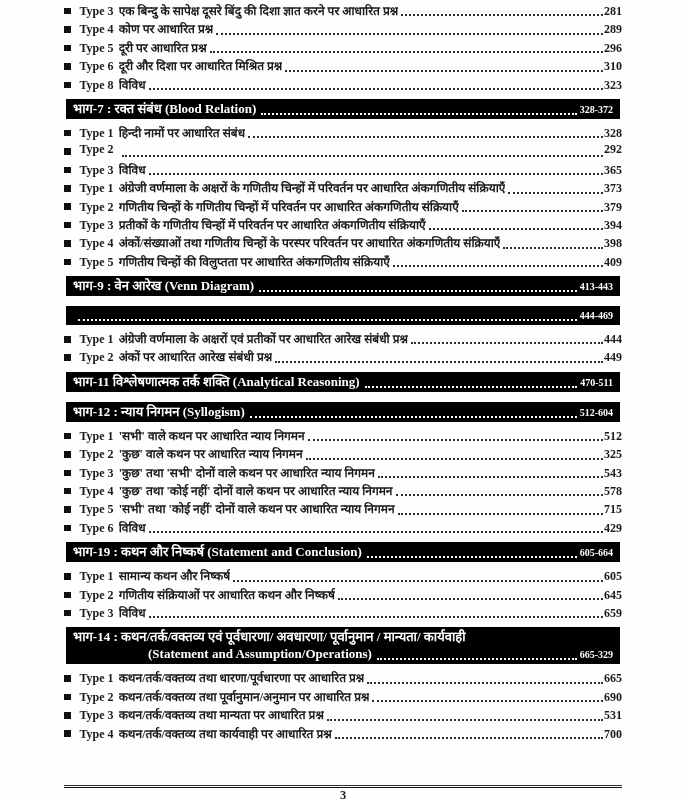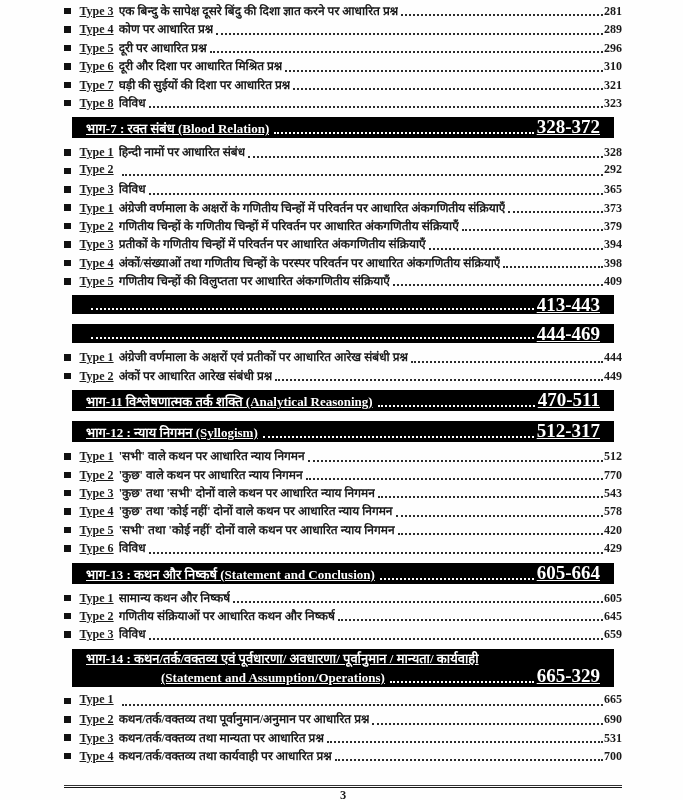--- a/index.html
+++ b/index.html
@@ -12,38 +12,38 @@
     display:flex;flex-direction:column;padding-top:2px;
   }
   .entry{
     display:flex;align-items:baseline;height:18.4px;
     font-size:12px;font-weight:700;white-space:nowrap;
   }
   .bullet{
     width:6.5px;height:6.5px;background:#111;flex:none;
     align-self:center;margin-right:9px;
   }
-  .type-label{flex:none;margin-right:5px;text-decoration:underline;}
+  .type-label{flex:none;margin-right:5px;}
   .entry-text{flex:0 1 auto;white-space:nowrap;overflow:hidden;}
   .leader{
     flex:1 1 8px;min-width:8px;border-bottom:2px dotted #2c2c2c;
     align-self:flex-end;margin:0 1px 4px 3px;
   }
   .page-num{flex:none;}
   .section-header{
     background:#000;color:#fff;font-weight:700;font-size:13px;line-height:17px;
-    padding:1px 14px;margin:5px 8px;text-decoration:underline;
+    padding:1px 7px;margin:5px 2px;
   }
   .header-line{display:flex;align-items:baseline;}
   .h-title{flex:0 1 auto;white-space:nowrap;overflow:hidden;}
   .leader-w{
     flex:1 1 8px;min-width:8px;border-bottom:2px dotted #fff;
     align-self:flex-end;margin:0 3px 3px 5px;
   }
-  .h-pages{flex:none;font-size:19px;}
+  .h-pages{flex:none;font-size:10px;}
   .header-line2{padding-left:75px;}
   .footer{position:absolute;left:64px;width:558px;top:785px;}
   .footer-rule{height:1px;border-top:1px solid #333;border-bottom:1.6px solid #181818;}
   .footer-page{text-align:center;font-weight:700;font-size:12.5px;margin-top:0px;}
 </style>
 </head>
 <body>
 
 <div class="page">
   <main class="toc" id="toc">
@@ -70,27 +70,20 @@
   </div>
       <div class="entry">
     <span class="bullet"></span>
     <span class="type-label">Type 6</span>
     <span class="entry-text">दूरी और दिशा पर आधारित मिश्रित प्रश्न</span>
     <span class="leader"></span>
     <span class="page-num">310</span>
   </div>
       <div class="entry">
     <span class="bullet"></span>
-    <span class="type-label">Type 7</span>
-    <span class="entry-text">घड़ी की सुईयों की दिशा पर आधारित प्रश्न</span>
-    <span class="leader"></span>
-    <span class="page-num">321</span>
-  </div>
-      <div class="entry">
-    <span class="bullet"></span>
     <span class="type-label">Type 8</span>
     <span class="entry-text">विविध</span>
     <span class="leader"></span>
     <span class="page-num">323</span>
   </div>
       <div class="section-header">
     <div class="header-line">
       <span class="h-title">भाग-7 : रक्त संबंध (Blood Relation)</span>
       <span class="leader-w"></span>
       <span class="h-pages">328-372</span>
@@ -146,20 +139,21 @@
   </div>
       <div class="entry">
     <span class="bullet"></span>
     <span class="type-label">Type 5</span>
     <span class="entry-text">गणितीय चिन्हों की विलुप्तता पर आधारित अंकगणितीय संक्रियाएँ</span>
     <span class="leader"></span>
     <span class="page-num">409</span>
   </div>
       <div class="section-header">
     <div class="header-line">
+      <span class="h-title">भाग-9 : वेन आरेख (Venn Diagram)</span>
       <span class="leader-w"></span>
       <span class="h-pages">413-443</span>
     </div>
   </div>
       <div class="section-header">
     <div class="header-line">
       <span class="leader-w"></span>
       <span class="h-pages">444-469</span>
     </div>
   </div>
@@ -181,68 +175,68 @@
     <div class="header-line">
       <span class="h-title">भाग-11  विश्लेषणात्मक तर्क शक्ति (Analytical Reasoning)</span>
       <span class="leader-w"></span>
       <span class="h-pages">470-511</span>
     </div>
   </div>
       <div class="section-header">
     <div class="header-line">
       <span class="h-title">भाग-12 : न्याय निगमन (Syllogism)</span>
       <span class="leader-w"></span>
-      <span class="h-pages">512-317</span>
+      <span class="h-pages">512-604</span>
     </div>
   </div>
       <div class="entry">
     <span class="bullet"></span>
     <span class="type-label">Type 1</span>
     <span class="entry-text">'सभी' वाले कथन पर आधारित न्याय निगमन</span>
     <span class="leader"></span>
     <span class="page-num">512</span>
   </div>
       <div class="entry">
     <span class="bullet"></span>
     <span class="type-label">Type 2</span>
     <span class="entry-text">'कुछ' वाले कथन पर आधारित न्याय निगमन</span>
     <span class="leader"></span>
-    <span class="page-num">770</span>
+    <span class="page-num">325</span>
   </div>
       <div class="entry">
     <span class="bullet"></span>
     <span class="type-label">Type 3</span>
     <span class="entry-text">'कुछ' तथा 'सभी' दोनों वाले कथन पर आधारित न्याय निगमन</span>
     <span class="leader"></span>
     <span class="page-num">543</span>
   </div>
       <div class="entry">
     <span class="bullet"></span>
     <span class="type-label">Type 4</span>
     <span class="entry-text">'कुछ' तथा 'कोई नहीं' दोनों वाले कथन पर आधारित न्याय निगमन</span>
     <span class="leader"></span>
     <span class="page-num">578</span>
   </div>
       <div class="entry">
     <span class="bullet"></span>
     <span class="type-label">Type 5</span>
     <span class="entry-text">'सभी' तथा 'कोई नहीं' दोनों वाले कथन पर आधारित न्याय निगमन</span>
     <span class="leader"></span>
-    <span class="page-num">420</span>
+    <span class="page-num">715</span>
   </div>
       <div class="entry">
     <span class="bullet"></span>
     <span class="type-label">Type 6</span>
     <span class="entry-text">विविध</span>
     <span class="leader"></span>
     <span class="page-num">429</span>
   </div>
       <div class="section-header">
     <div class="header-line">
-      <span class="h-title">भाग-13 : कथन और निष्कर्ष (Statement and Conclusion)</span>
+      <span class="h-title">भाग-19 : कथन और निष्कर्ष (Statement and Conclusion)</span>
       <span class="leader-w"></span>
       <span class="h-pages">605-664</span>
     </div>
   </div>
       <div class="entry">
     <span class="bullet"></span>
     <span class="type-label">Type 1</span>
     <span class="entry-text">सामान्य कथन और निष्कर्ष</span>
     <span class="leader"></span>
     <span class="page-num">605</span>
@@ -268,20 +262,21 @@
     </div>
   <div class="header-line header-line2">
           <span class="h-title">(Statement and Assumption/Operations)</span>
           <span class="leader-w"></span>
           <span class="h-pages">665-329</span>
         </div>
       </div>
       <div class="entry">
     <span class="bullet"></span>
     <span class="type-label">Type 1</span>
+    <span class="entry-text">कथन/तर्क/वक्तव्य तथा धारणा/पूर्वधारणा पर आधारित प्रश्न</span>
     <span class="leader"></span>
     <span class="page-num">665</span>
   </div>
       <div class="entry">
     <span class="bullet"></span>
     <span class="type-label">Type 2</span>
     <span class="entry-text">कथन/तर्क/वक्तव्य तथा पूर्वानुमान/अनुमान पर आधारित प्रश्न</span>
     <span class="leader"></span>
     <span class="page-num">690</span>
   </div>

